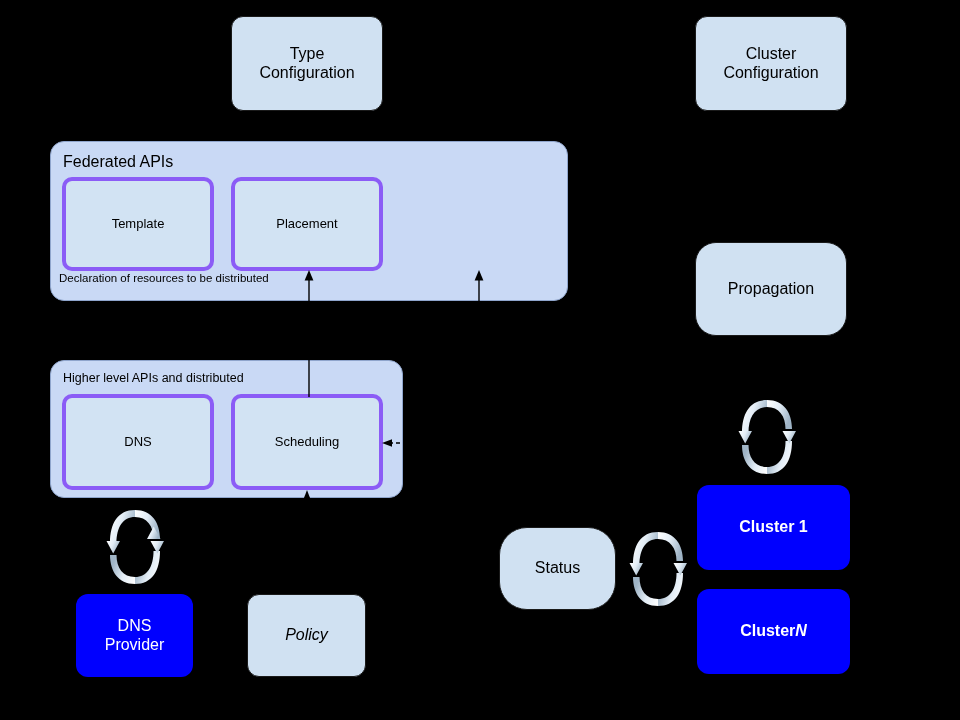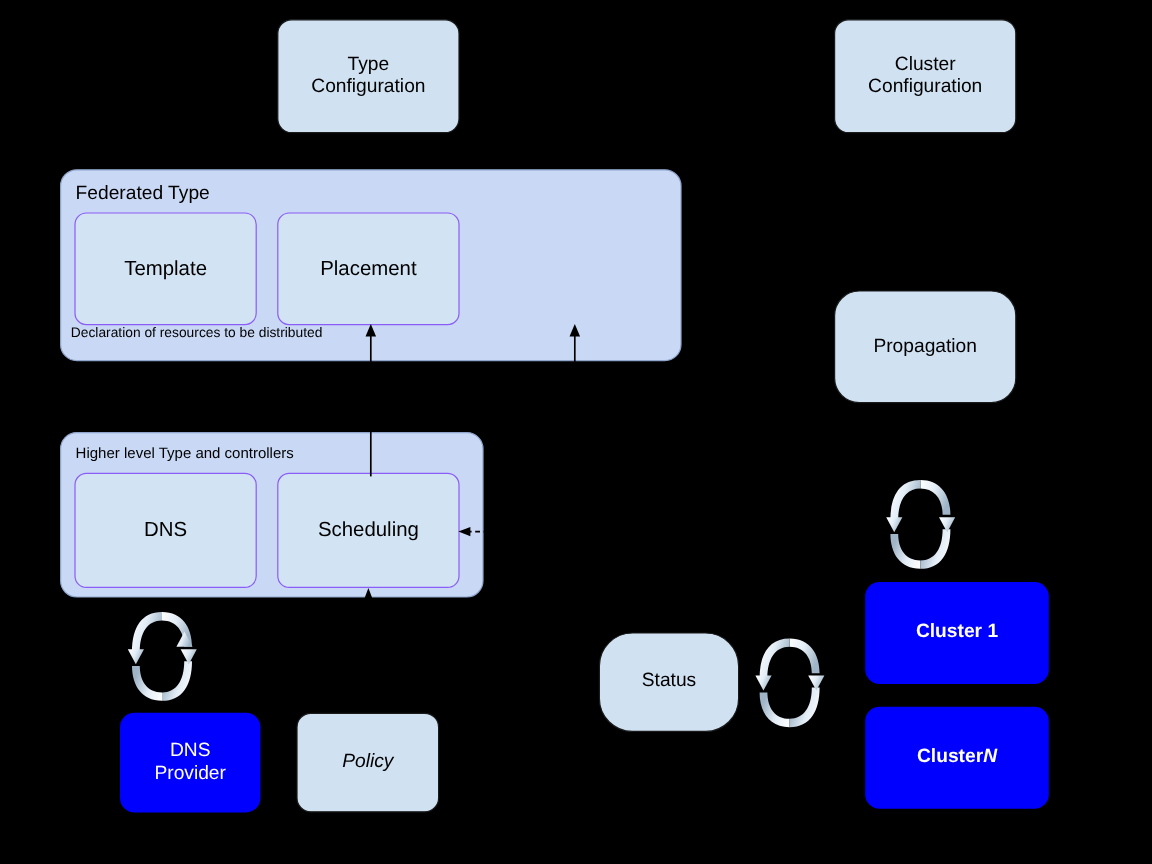--- a/index.html
+++ b/index.html
@@ -42,33 +42,32 @@
   .node.plain {
     background: #d0e1f2;
     border: 1px solid #1a1a1a;
     color: #000000;
     font-size: 16px;
   }
 
   
   .node.sub {
     background: #d2e3f3;
-    border: 1px solid #8b5cf6;
-    color: #000000;
-    font-size: 17px;
+    border: 4px solid #8b5cf6;
+    color: #000000;
+    font-size: 13px;
     border-radius: 10px;
   }
 
   
   .node.accent {
     background: #0000ff;
     border: none;
     color: #ffffff;
     font-size: 16px;
-    margin-left: 24px;
   }
   .node.accent.bold { font-weight: bold; font-size: 16px; }
 
   
   .group {
     position: absolute;
     box-sizing: border-box;
     background: #c9d9f5;
     border: 1px solid #8fa5cc;
     border-radius: 14px;
@@ -106,31 +105,31 @@
 
 <div id="canvas">
 
   <div class="node plain" style="left:231px; top:16px; width:152px; height:95px;">Type
 Configuration</div>
 
   <div class="node plain" style="left:695px; top:16px; width:152px; height:95px;">Cluster
 Configuration</div>
 
   <div class="group" style="left:50px; top:141px; width:518px; height:160px;"></div>
-  <div class="group-title" style="left:63px; top:153px;">Federated Type</div>
+  <div class="group-title" style="left:63px; top:153px;">Federated APIs</div>
 
   <div class="node sub" style="left:62px; top:177px; width:152px; height:94px;">Template</div>
   <div class="node sub" style="left:231px; top:177px; width:152px; height:94px;">Placement</div>
 
   <div class="group-caption" style="left:59px; top:272px;">Declaration of resources to be distributed</div>
 
   <div class="node plain" style="left:695px; top:242px; width:152px; height:94px;border-radius:21px;">Propagation</div>
 
   <div class="group" style="left:50px; top:360px; width:353px; height:138px;"></div>
-  <div class="group-title" style="left:63px; top:371px; font-size:12.5px;">Higher level Type and controllers</div>
+  <div class="group-title" style="left:63px; top:371px; font-size:12.5px;">Higher level APIs and distributed</div>
 
   <div class="node sub" style="left:62px; top:394px; width:152px; height:96px;">DNS</div>
   <div class="node sub" style="left:231px; top:394px; width:152px; height:96px;">Scheduling</div>
 
   <div class="node plain" style="left:499px; top:527px; width:117px; height:83px;border-radius:28px;">Status</div>
 
   <div class="node plain" style="left:247px; top:594px; width:119px; height:83px;font-style:italic;">Policy</div>
 
   <div class="node accent" style="left:76px; top:594px; width:117px; height:83px;">DNS
 Provider</div>

